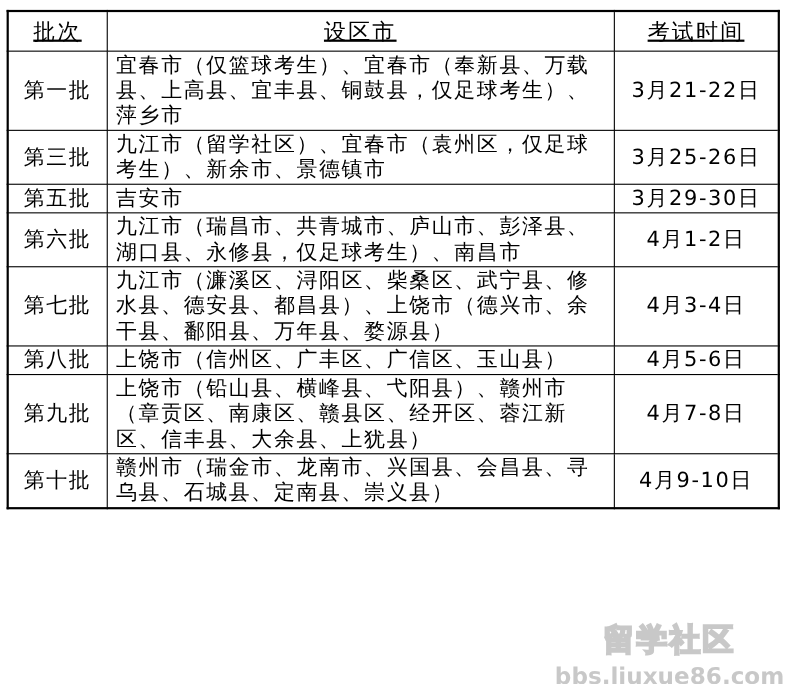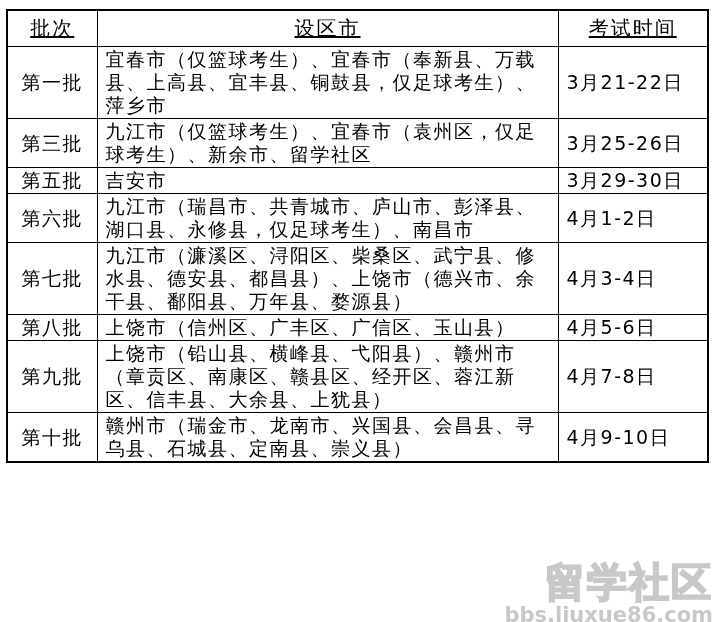--- a/index.html
+++ b/index.html
@@ -53,40 +53,39 @@
   }
   td.batch {
     text-align: center;
     padding: 1px 10px;
     font-family: Liberation Serif, serif;
   }
   td.cities {
     text-align: left;
   }
   td.time {
-    text-align: left;
+    text-align: center;
     letter-spacing: 1px;
   }
   .watermark {
     position: absolute;
     right: 1px;
     bottom: 5px;
     z-index: 0;
     text-align: center;
     opacity: 0.95;
     pointer-events: none;
   }
   .wm-title {
-    font-size: 40px;
+    font-size: 28px;
     font-weight: bold;
     letter-spacing: 2px;
     color: #c2410c;
     -webkit-text-stroke: 2px #c6c6c6;
     line-height: 42px;
-    text-align: right;
   }
   .wm-url {
     font-size: 21px;
     font-weight: bold;
     color: #c6c6c6;
     line-height: 22px;
     margin-top: 1px;
   }
 </style>
 </head>
@@ -113,21 +112,21 @@
       </tr>
     </thead>
     <tbody>
         <tr>
           <td class="batch">第一批</td>
           <td class="cities">宜春市（仅篮球考生）、宜春市（奉新县、万载县、上高县、宜丰县、铜鼓县，仅足球考生）、萍乡市</td>
           <td class="time">3月21-22日</td>
         </tr>
         <tr>
           <td class="batch">第三批</td>
-          <td class="cities">九江市（仅篮球考生）、宜春市（袁州区，仅足球考生）、新余市、留学社区</td>
+          <td class="cities">九江市（留学社区）、宜春市（袁州区，仅足球考生）、新余市、景德镇市</td>
           <td class="time">3月25-26日</td>
         </tr>
         <tr>
           <td class="batch">第五批</td>
           <td class="cities">吉安市</td>
           <td class="time">3月29-30日</td>
         </tr>
         <tr>
           <td class="batch">第六批</td>
           <td class="cities">九江市（瑞昌市、共青城市、庐山市、彭泽县、湖口县、永修县，仅足球考生）、南昌市</td>

